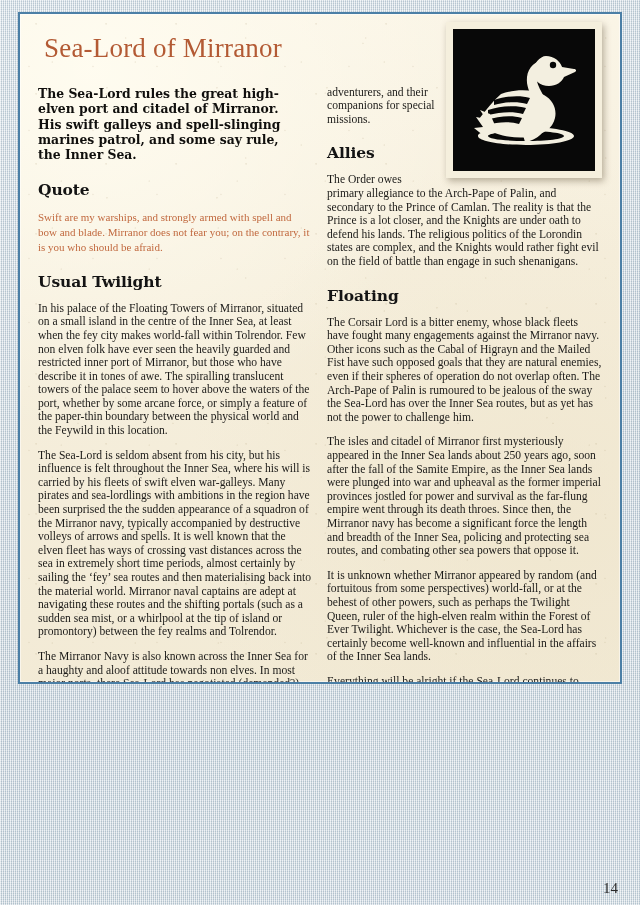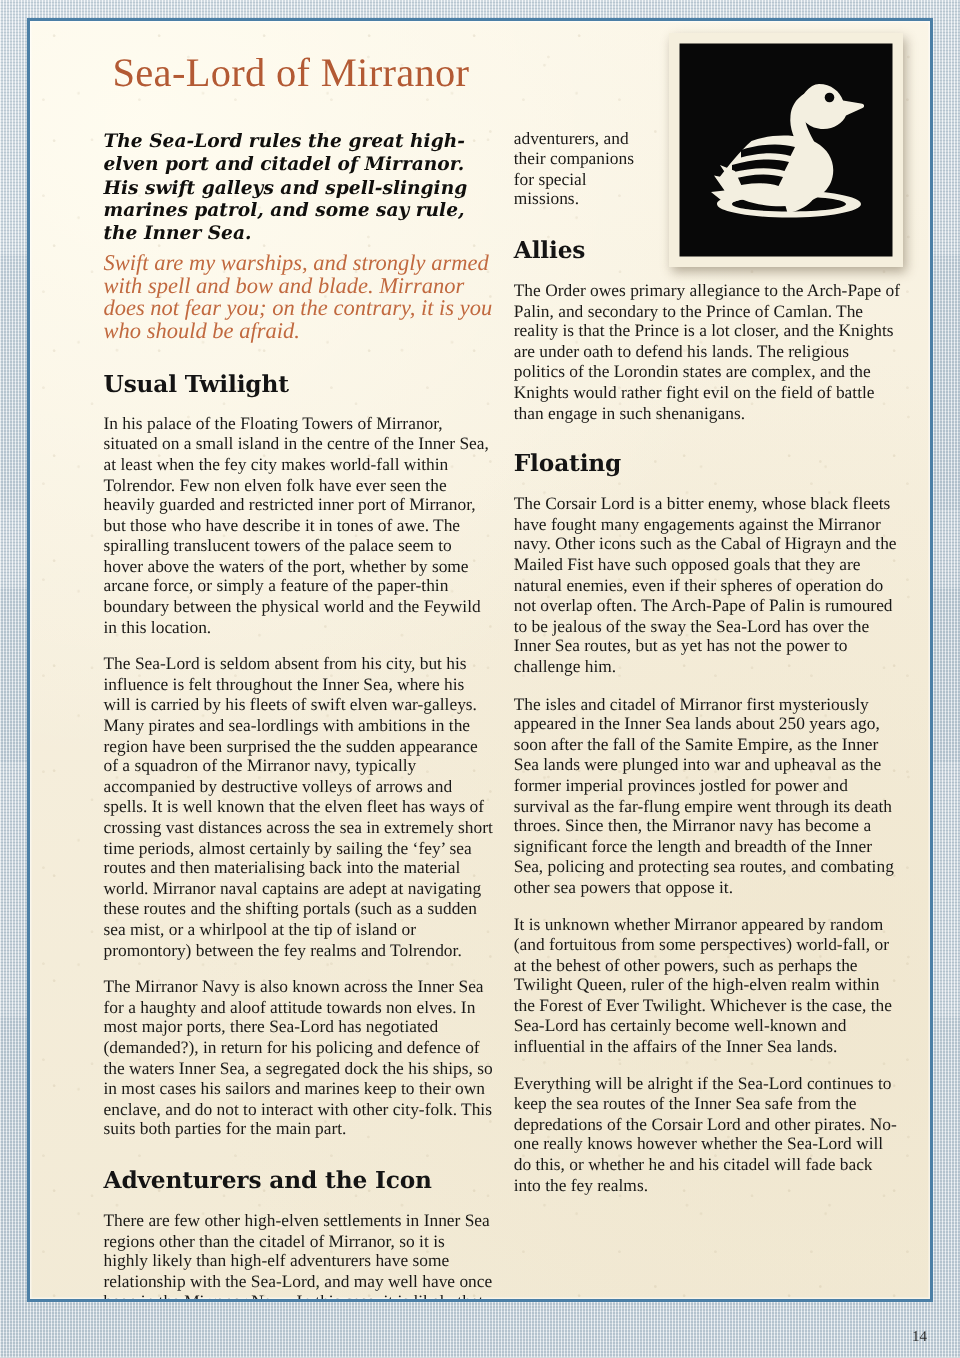--- a/index.html
+++ b/index.html
@@ -24,30 +24,29 @@
       repeating-linear-gradient(0deg, rgba(255,255,255,0.40) 0px, rgba(255,255,255,0.40) 1px, rgba(150,170,185,0.22) 1px, rgba(150,170,185,0.22) 2px),
       linear-gradient(160deg, #d6e0e7 0%, #c3cfd8 55%, #cdd8e0 100%);
   }
 
   
   #page {
     position: absolute;
     left: 18px;
     top: 12px;
     width: 604px;
-    height: 856px;
+    height: 672px;
     border: 2px solid #4b7fa6;
     background-color: #f7f1e1;
     background-image:
       radial-gradient(circle at 12% 8%, rgba(255,252,240,0.95) 0%, rgba(255,252,240,0) 45%),
       radial-gradient(circle at 88% 75%, rgba(238,228,203,0.65) 0%, rgba(238,228,203,0) 50%),
       linear-gradient(176deg, #fbf6e8 0%, #f6efdd 40%, #f2ead5 100%);
     box-shadow: 0 0 0 1px rgba(255,255,255,0.5) inset;
     overflow: hidden;
-    padding-left: 31px;
   }
   
   #page::after {
     content: "";
     position: absolute;
     inset: 0;
     pointer-events: none;
     background-image:
       radial-gradient(circle at 23% 14%, rgba(160,140,100,0.16) 0.6px, transparent 1.2px),
       radial-gradient(circle at 61% 31%, rgba(160,140,100,0.14) 0.6px, transparent 1.2px),
@@ -118,57 +117,56 @@
     margin: 0 0 11px 0;
     text-align: left;
   }
   p.lead {
     font-family: "DejaVu Serif", serif;
     font-weight: bold;
     font-size: 12.4px;
     line-height: 15.4px;
     color: #100f0d;
     margin: 0 15px 6px 0;
-    font-style: italic;
   }
   p.quote {
-    font-style: italic;
-    font-size: 15px;
+    font-size: 11px;
     line-height: 15px;
     color: #c1693f;
     margin: 0 0 4px 0;
   }
   .tight { margin-bottom: 0; }
 
   
   #folio {
     position: absolute;
     right: 22px;
     bottom: 8px;
-    font-size: 10px;
+    font-size: 15px;
     color: #2a2a2a;
     z-index: 3;
   }
 </style>
 </head>
 <body>
 
 <div id="backdrop"></div>
 
 <div id="page">
   <div id="page-inner">
 
     <h1 id="title">Sea-Lord of Mirranor</h1>
 
     <div id="columns">
 
       <div class="col col-left">
 
         <p class="lead">The Sea-Lord rules the great high-elven port and citadel of Mirranor. His swift galleys and spell-slinging marines patrol, and some say rule, the Inner Sea.</p>
 
+        <h2 class="section">Quote</h2>
         <p class="quote">Swift are my warships, and strongly armed with spell and bow and blade. Mirranor does not fear you; on the contrary, it is you who should be afraid.</p>
 
         <h2 class="section">Usual Twilight</h2>
         <p class="body">In his palace of the Floating Towers of Mirranor, situated on a small island in the centre of the Inner Sea, at least when the fey city makes world-fall within Tolrendor. Few non elven folk have ever seen the heavily guarded and restricted inner port of Mirranor, but those who have describe it in tones of awe. The spiralling translucent towers of the palace seem to hover above the waters of the port, whether by some arcane force, or simply a feature of the paper-thin boundary between the physical world and the Feywild in this location.</p>
 
         <p class="body">The Sea-Lord is seldom absent from his city, but his influence is felt throughout the Inner Sea, where his will is carried by his fleets of swift elven war-galleys. Many pirates and sea-lordlings with ambitions in the region have been surprised the the sudden appearance of a squadron of the Mirranor navy, typically accompanied by destructive volleys of arrows and spells. It is well known that the elven fleet has ways of crossing vast distances across the sea in extremely short time periods, almost certainly by sailing the ‘fey’ sea routes and then materialising back into the material world. Mirranor naval captains are adept at navigating these routes and the shifting portals (such as a sudden sea mist, or a whirlpool at the tip of island or promontory) between the fey realms and Tolrendor.</p>
         <p class="body">The Mirranor Navy is also known across the Inner Sea for a haughty and aloof attitude towards non elves. In most major ports, there Sea-Lord has negotiated (demanded?), in return for his policing and defence of the waters Inner Sea, a segregated dock the his ships,  so in most cases his sailors and marines keep to their own enclave, and do not to interact with other city-folk. This suits both parties for the main part.</p>
 
         <h2 class="section">Adventurers and the Icon</h2>
         <p class="body tight">There are few other high-elven settlements in Inner Sea regions other than the citadel of Mirranor, so it is highly likely than high-elf adventurers have some relationship with the Sea-Lord, and may well have once been in the Mirranor Navy. In this case, it is likely that the Sea-Lord’s agents and factors will sometimes seek to enlist the aid of such</p>

